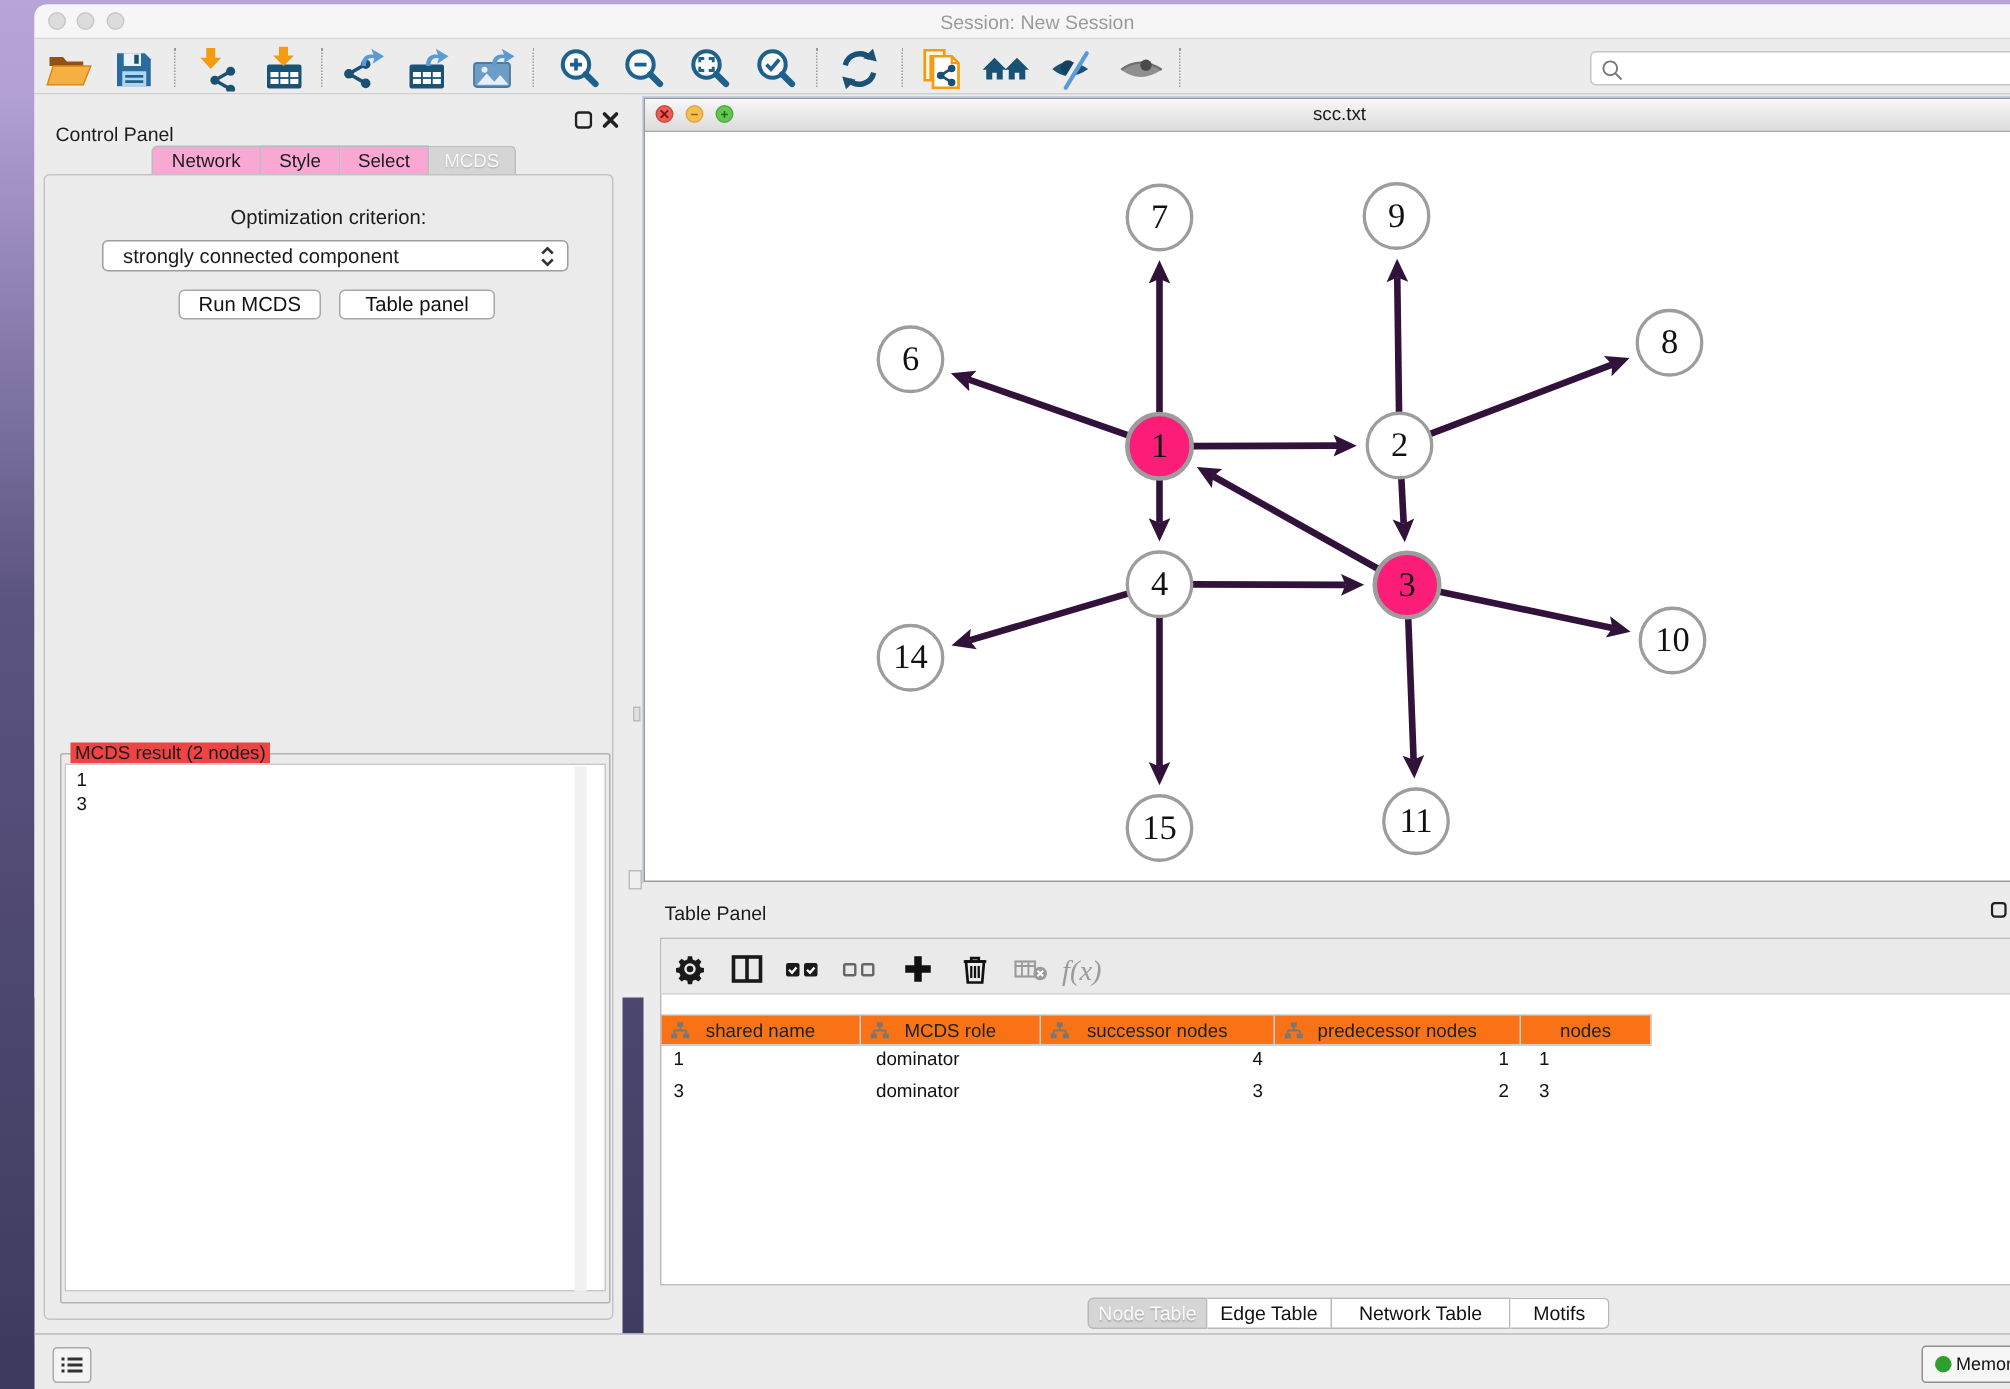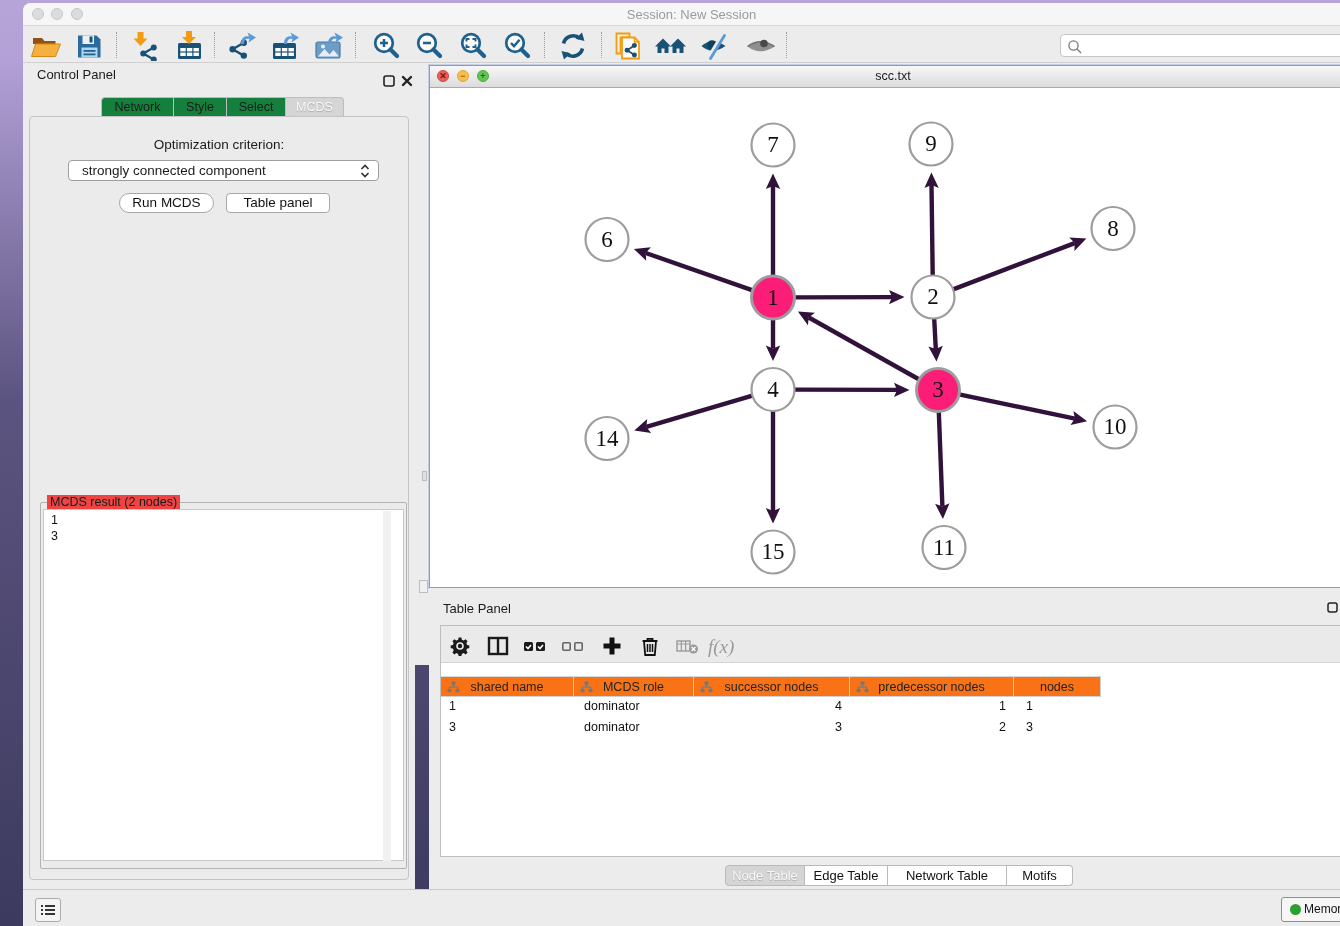--- a/index.html
+++ b/index.html
@@ -8,24 +8,24 @@
 #win{left:0;top:3px;width:1337px;height:662px;background:#ececec;border-radius:8px 8px 0 0;margin-left:23px;}
 #titlebar{left:0;top:0;width:100%;height:23px;background:#f6f6f6;border-radius:8px 8px 0 0;border-bottom:1px solid #d8d8d8;}
 .tl{top:4.5px;width:12px;height:12px;border-radius:50%;background:#dcdcdc;border:1px solid #c8c8c8;}
 #wtitle{top:4px;left:0;width:100%;text-align:center;font-size:13px;color:#9b9b9b;}
 #toolbar{left:0;top:23px;width:100%;height:37px;background:#ececec;border-bottom:1px solid #d0d0d0;}
 .sep{top:6px;height:26px;width:0;border-left:1px dotted #9a9a9a;}
 #searchbox{left:1037px;top:8px;width:290px;height:23px;background:#fff;border:1px solid #c6c6c6;border-radius:4px;}
 #searchbox svg{position:absolute;left:6px;top:4px;}
 
 #cpanel{left:0;top:60px;width:392px;height:826px;background:#ececec;}
-#cphead{left:14px;top:4px;font-size:13px;color:#1b1b1b;}
+#cphead{left:14px;top:19px;font-size:13px;color:#1b1b1b;}
 .winbtn{top:10px;}
 #tabs{left:78px;top:34px;height:20px;}
-.tab{position:absolute;top:0;height:20px;background:#15803d;border:1px solid #bdbdbd;color:#1b1b1b;font-size:12.5px;text-align:center;line-height:19px;}
+.tab{position:absolute;top:0;height:20px;background:#f9a8d4;border:1px solid #bdbdbd;color:#1b1b1b;font-size:12.5px;text-align:center;line-height:19px;}
 .tabsel{background:#d5d5d5;color:#f8f8f8;text-shadow:0 1px 1px #aaa;}
 #tabpage{left:6px;top:53px;width:380px;height:764px;background:#ebebeb;border:1px solid #c4c4c4;border-radius:4px;}
 #optlabel{left:0;top:20px;width:100%;text-align:center;font-size:13.5px;color:#1b1b1b;}
 #optsel{left:38px;top:43px;width:311px;height:21px;background:#fff;border:1px solid #9e9e9e;border-radius:4px;font-size:13.5px;color:#1b1b1b;line-height:19px;padding-left:13px;}
 .btn{position:absolute;top:76px;height:20px;background:#fff;border:1px solid #a8a8a8;border-radius:4px;font-size:13.5px;color:#111;text-align:center;line-height:18px;}
 #fieldset{left:10px;top:385px;width:367px;height:367px;border:1px solid #b2b2b2;border-radius:2px;}
 #fslabel{left:6px;top:-8px;background:#ef4444;padding:0 3px;font-size:12.5px;color:#1b1b1b;}
 #fsinner{left:2px;top:6px;width:361px;height:352px;background:#fff;border:1px solid #c9c9c9;font-size:12.5px;color:#111;padding:2px 0 0 7px;line-height:16px;}
 #fsscroll{right:12px;top:1px;width:8px;height:350px;background:#f1f1f1;}
 
@@ -206,21 +206,21 @@
       <div class="tab" style="left:126px;width:59px;border-left:none;">Select</div>
       <div class="tab tabsel" style="left:185px;width:58px;border-left:none;border-radius:0 4px 0 0;">MCDS</div>
     </div>
     <div class="abs" id="tabpage">
       <div class="abs" id="optsel">strongly connected component
         <svg style="position:absolute;right:8px;top:3px;" width="10" height="14">
             <path d="M1.5 5 L5 1.5 L8.5 5 M1.5 9 L5 12.5 L8.5 9" fill="none" stroke="#333" stroke-width="1.7"></path>
           </svg>
       </div>
       <div class="abs" id="optlabel">Optimization criterion:</div>
-      <div class="btn" style="left:89px;width:95px;border-radius:10px;">Run MCDS</div>
+      <div class="btn" style="left:89px;width:95px;">Run MCDS</div>
       <div class="btn" style="left:196px;width:104px;">Table panel</div>
       <div class="abs" id="fieldset">
         <div class="abs" id="fslabel">MCDS result (2 nodes)</div>
         <div class="abs" id="fsinner">1<br>3
           <div class="abs" id="fsscroll"></div>
         </div>
       </div>
     </div>
   </div>
   <div class="abs" id="nwin">

